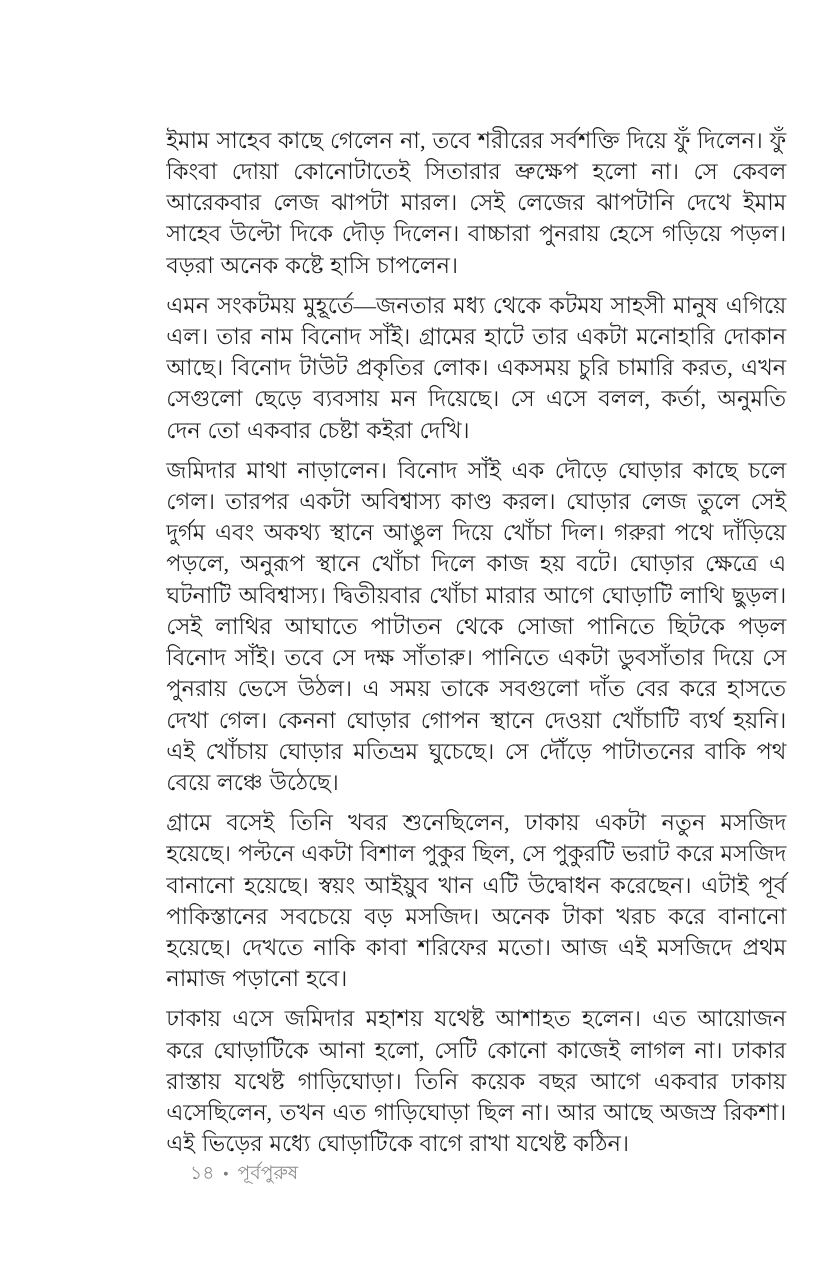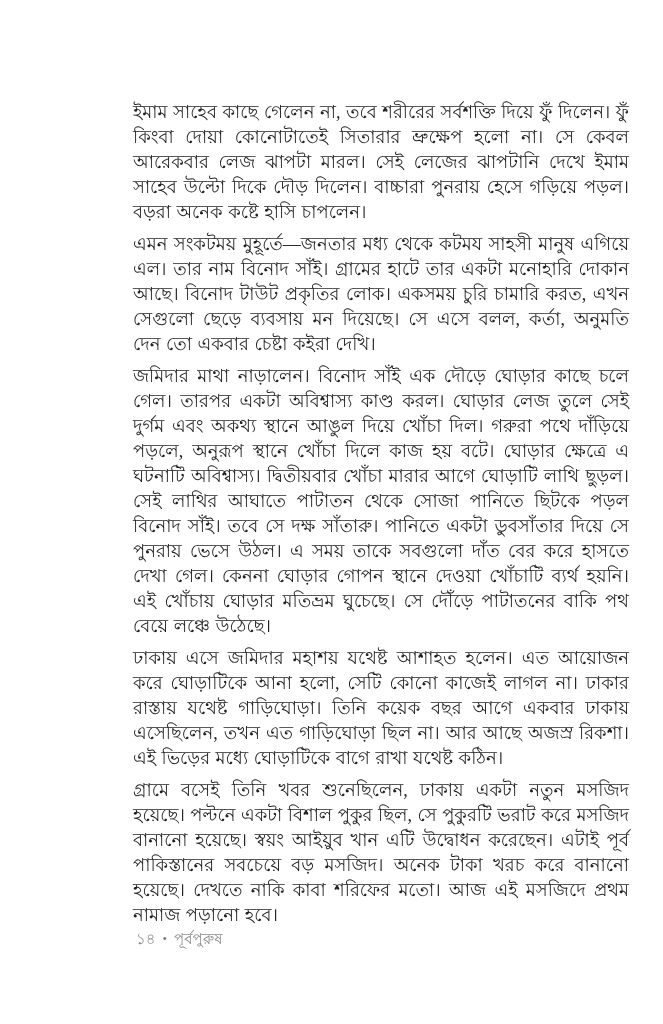--- a/index.html
+++ b/index.html
@@ -32,21 +32,21 @@
   }
   .text-block p {
     margin: 0 0 7px 0;
     padding: 0;
   }
   .text-block p:last-child {
     margin-bottom: 0;
   }
   .page-footer {
     position: absolute;
-    left: 88px;
+    left: 104px;
     top: 929px;
     display: flex;
     align-items: center;
     gap: 7px;
     font-size: 15px;
     line-height: 20px;
     color: #8d8d8d;
   }
   .page-footer .dot {
     color: #787878;
@@ -56,22 +56,22 @@
 </style>
 </head>
 <body>
 
 <div class="page">
 
   <div class="text-block">
     <p>ইমাম সাহেব কাছে গেলেন না, তবে শরীরের সর্বশক্তি দিয়ে ফুঁ দিলেন। ফুঁ কিংবা দোয়া কোনোটাতেই সিতারার ভ্রুক্ষেপ হলো না। সে কেবল আরেকবার লেজ ঝাপটা মারল। সেই লেজের ঝাপটানি দেখে ইমাম সাহেব উল্টো দিকে দৌড় দিলেন। বাচ্চারা পুনরায় হেসে গড়িয়ে পড়ল। বড়রা অনেক কষ্টে হাসি চাপলেন।</p>
     <p>এমন সংকটময় মুহূর্তে—জনতার মধ্য থেকে কটময সাহসী মানুষ এগিয়ে এল। তার নাম বিনোদ সাঁই। গ্রামের হাটে তার একটা মনোহারি দোকান আছে। বিনোদ টাউট প্রকৃতির লোক। একসময় চুরি চামারি করত, এখন সেগুলো ছেড়ে ব্যবসায় মন দিয়েছে। সে এসে বলল, কর্তা, অনুমতি দেন তো একবার চেষ্টা কইরা দেখি।</p>
     <p>জমিদার মাথা নাড়ালেন। বিনোদ সাঁই এক দৌড়ে ঘোড়ার কাছে চলে গেল। তারপর একটা অবিশ্বাস্য কাণ্ড করল। ঘোড়ার লেজ তুলে সেই দুর্গম এবং অকথ্য স্থানে আঙুল দিয়ে খোঁচা দিল। গরুরা পথে দাঁড়িয়ে পড়লে, অনুরূপ স্থানে খোঁচা দিলে কাজ হয় বটে। ঘোড়ার ক্ষেত্রে এ ঘটনাটি অবিশ্বাস্য। দ্বিতীয়বার খোঁচা মারার আগে ঘোড়াটি লাথি ছুড়ল। সেই লাথির আঘাতে পাটাতন থেকে সোজা পানিতে ছিটকে পড়ল বিনোদ সাঁই। তবে সে দক্ষ সাঁতারু। পানিতে একটা ডুবসাঁতার দিয়ে সে পুনরায় ভেসে উঠল। এ সময় তাকে সবগুলো দাঁত বের করে হাসতে দেখা গেল। কেননা ঘোড়ার গোপন স্থানে দেওয়া খোঁচাটি ব্যর্থ হয়নি। এই খোঁচায় ঘোড়ার মতিভ্রম ঘুচেছে। সে দৌঁড়ে পাটাতনের বাকি পথ বেয়ে লঞ্চে উঠেছে।</p>
+    <p>গ্রামে বসেই তিনি খবর শুনেছিলেন, ঢাকায় একটা নতুন মসজিদ হয়েছে। পল্টনে একটা বিশাল পুকুর ছিল, সে পুকুরটি ভরাট করে মসজিদ বানানো হয়েছে। স্বয়ং আইয়ুব খান এটি উদ্বোধন করেছেন। এটাই পূর্ব পাকিস্তানের সবচেয়ে বড় মসজিদ। অনেক টাকা খরচ করে বানানো হয়েছে। দেখতে নাকি কাবা শরিফের মতো। আজ এই মসজিদে প্রথম নামাজ পড়ানো হবে।</p>
     <p>ঢাকায় এসে জমিদার মহাশয় যথেষ্ট আশাহত হলেন। এত আয়োজন করে ঘোড়াটিকে আনা হলো, সেটি কোনো কাজেই লাগল না। ঢাকার রাস্তায় যথেষ্ট গাড়িঘোড়া। তিনি কয়েক বছর আগে একবার ঢাকায় এসেছিলেন, তখন এত গাড়িঘোড়া ছিল না। আর আছে অজস্র রিকশা। এই ভিড়ের মধ্যে ঘোড়াটিকে বাগে রাখা যথেষ্ট কঠিন।</p>
-    <p>গ্রামে বসেই তিনি খবর শুনেছিলেন, ঢাকায় একটা নতুন মসজিদ হয়েছে। পল্টনে একটা বিশাল পুকুর ছিল, সে পুকুরটি ভরাট করে মসজিদ বানানো হয়েছে। স্বয়ং আইয়ুব খান এটি উদ্বোধন করেছেন। এটাই পূর্ব পাকিস্তানের সবচেয়ে বড় মসজিদ। অনেক টাকা খরচ করে বানানো হয়েছে। দেখতে নাকি কাবা শরিফের মতো। আজ এই মসজিদে প্রথম নামাজ পড়ানো হবে।</p>
   </div>
 
   <div class="page-footer">
     <span>১৪</span>
     <span class="dot">•</span>
     <span>পূর্বপুরুষ</span>
   </div>
 
 </div>
 

